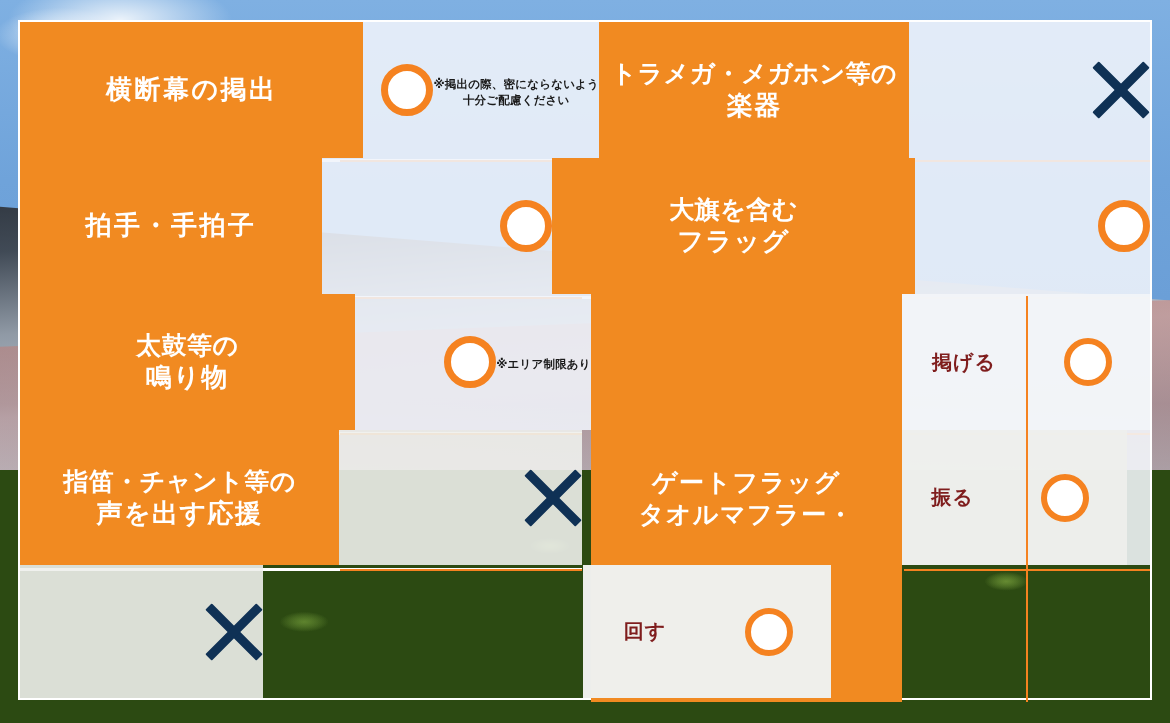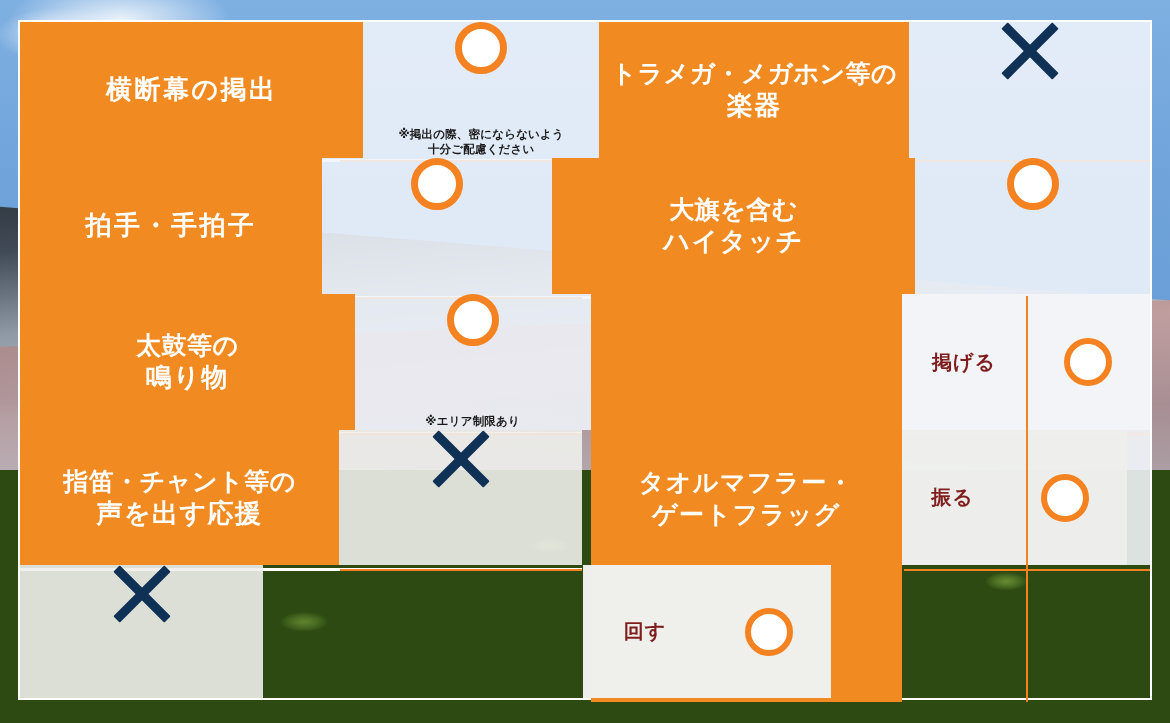--- a/index.html
+++ b/index.html
@@ -79,23 +79,22 @@
     position: relative;
   }
   .cell-label .sub   { font-size: 25px; font-weight: 700; letter-spacing: .5px; }
   .cell-label .main  { font-size: 26px; font-weight: 700; letter-spacing: 1.5px; }
   .cell-label .solo  { font-size: 26px; font-weight: 700; letter-spacing: 2.5px; }
 
   
   .cell-mark {
     background: rgba(244,247,252,.88);
     display: flex;
-    flex-direction: column;
     align-items: center;
-    justify-content: space-between;
+    justify-content: flex-end;
     position: relative;
   }
   .cell-mark.tint-warm { background: rgba(238,240,236,.90); }
   .cell-mark.tint-cool { background: rgba(240,244,251,.88); }
 
   .note {
     font-size: 11.5px;
     color: #1a1a1a;
     line-height: 1.35;
     text-align: center;
@@ -185,21 +184,21 @@
 
     <div class="trow" style="height:137px">
       <div class="cell-label" style="width:319px">
         <span class="solo">拍手・手拍子</span>
       </div>
       <div class="cell-mark tint-cool" style="width:243px">
         <span class="maru"></span>
       </div>
       <div class="cell-label" style="width:384px">
         <span class="sub">大旗を含む</span>
-        <span class="main">ハイタッチ</span>
+        <span class="main">フラッグ</span>
       </div>
       <div class="cell-mark tint-cool" style="width:248px">
         <span class="maru"></span>
       </div>
     </div>
     <div class="sep-h-white" style="left:0;top:274px;width:562px"></div>
     <div class="sep-h-orange" style="left:320px;top:275px;width:242px"></div>
     <div class="sep-h-white" style="left:562px;top:274px;width:324px"></div>
     <div class="sep-h-orange" style="left:884px;top:275px;width:246px"></div>
 
@@ -207,22 +206,22 @@
       <div class="cell-label" style="width:344px">
         <span class="sub">太鼓等の</span>
         <span class="main">鳴り物</span>
       </div>
       <div class="cell-mark tint-cool" style="width:243px">
         <span class="maru"></span>
         <span class="note">※エリア制限あり</span>
       </div>
 
       <div class="cell-label" style="width:320px;height:408px">
+        <span class="main" style="font-size:25px">ゲートフラッグ</span>
         <span class="main" style="font-size:25px">タオルマフラー・</span>
-        <span class="main" style="font-size:25px">ゲートフラッグ</span>
       </div>
       <div class="cell-mark" style="width:248px;padding:0">
         <div class="split">
           <div class="verb" style="width:124px">掲げる</div>
           <div class="markbox" style="width:124px">
             <span class="maru small"></span>
           </div>
         </div>
       </div>
     </div>

